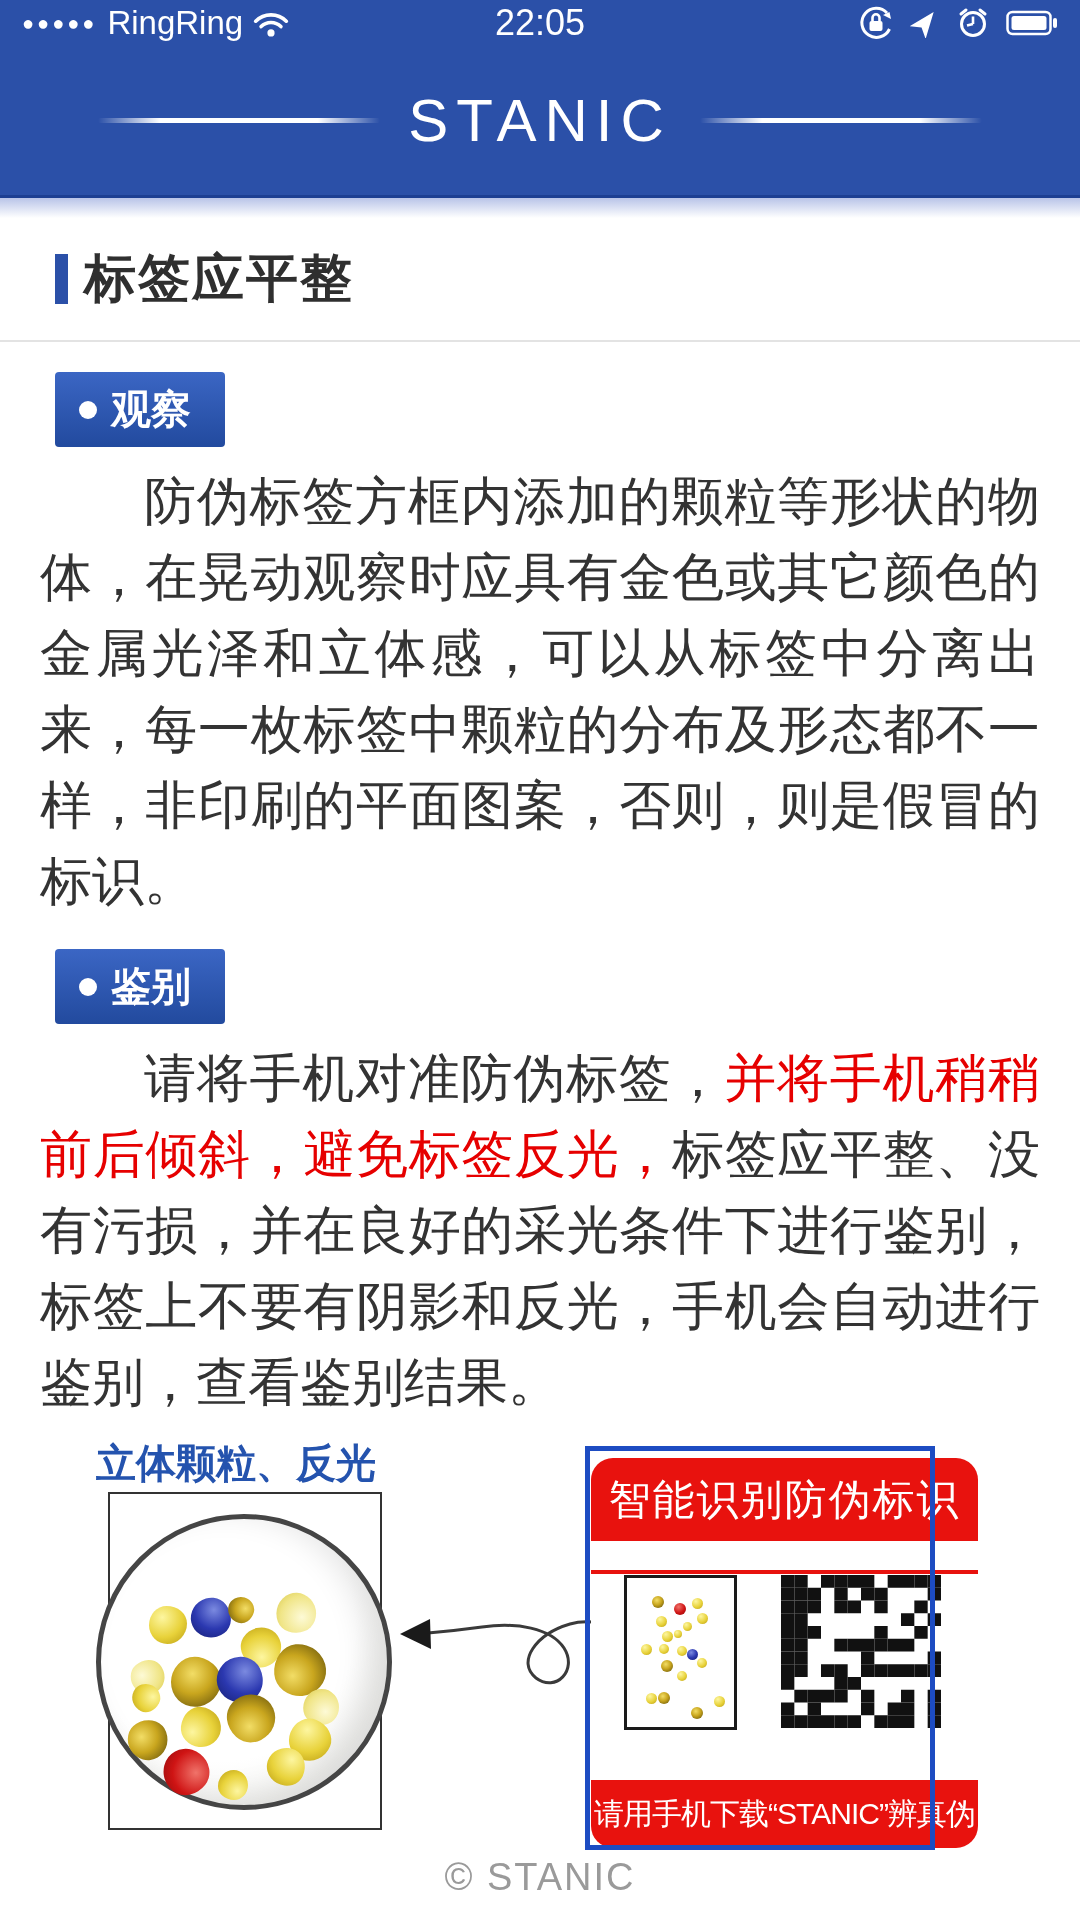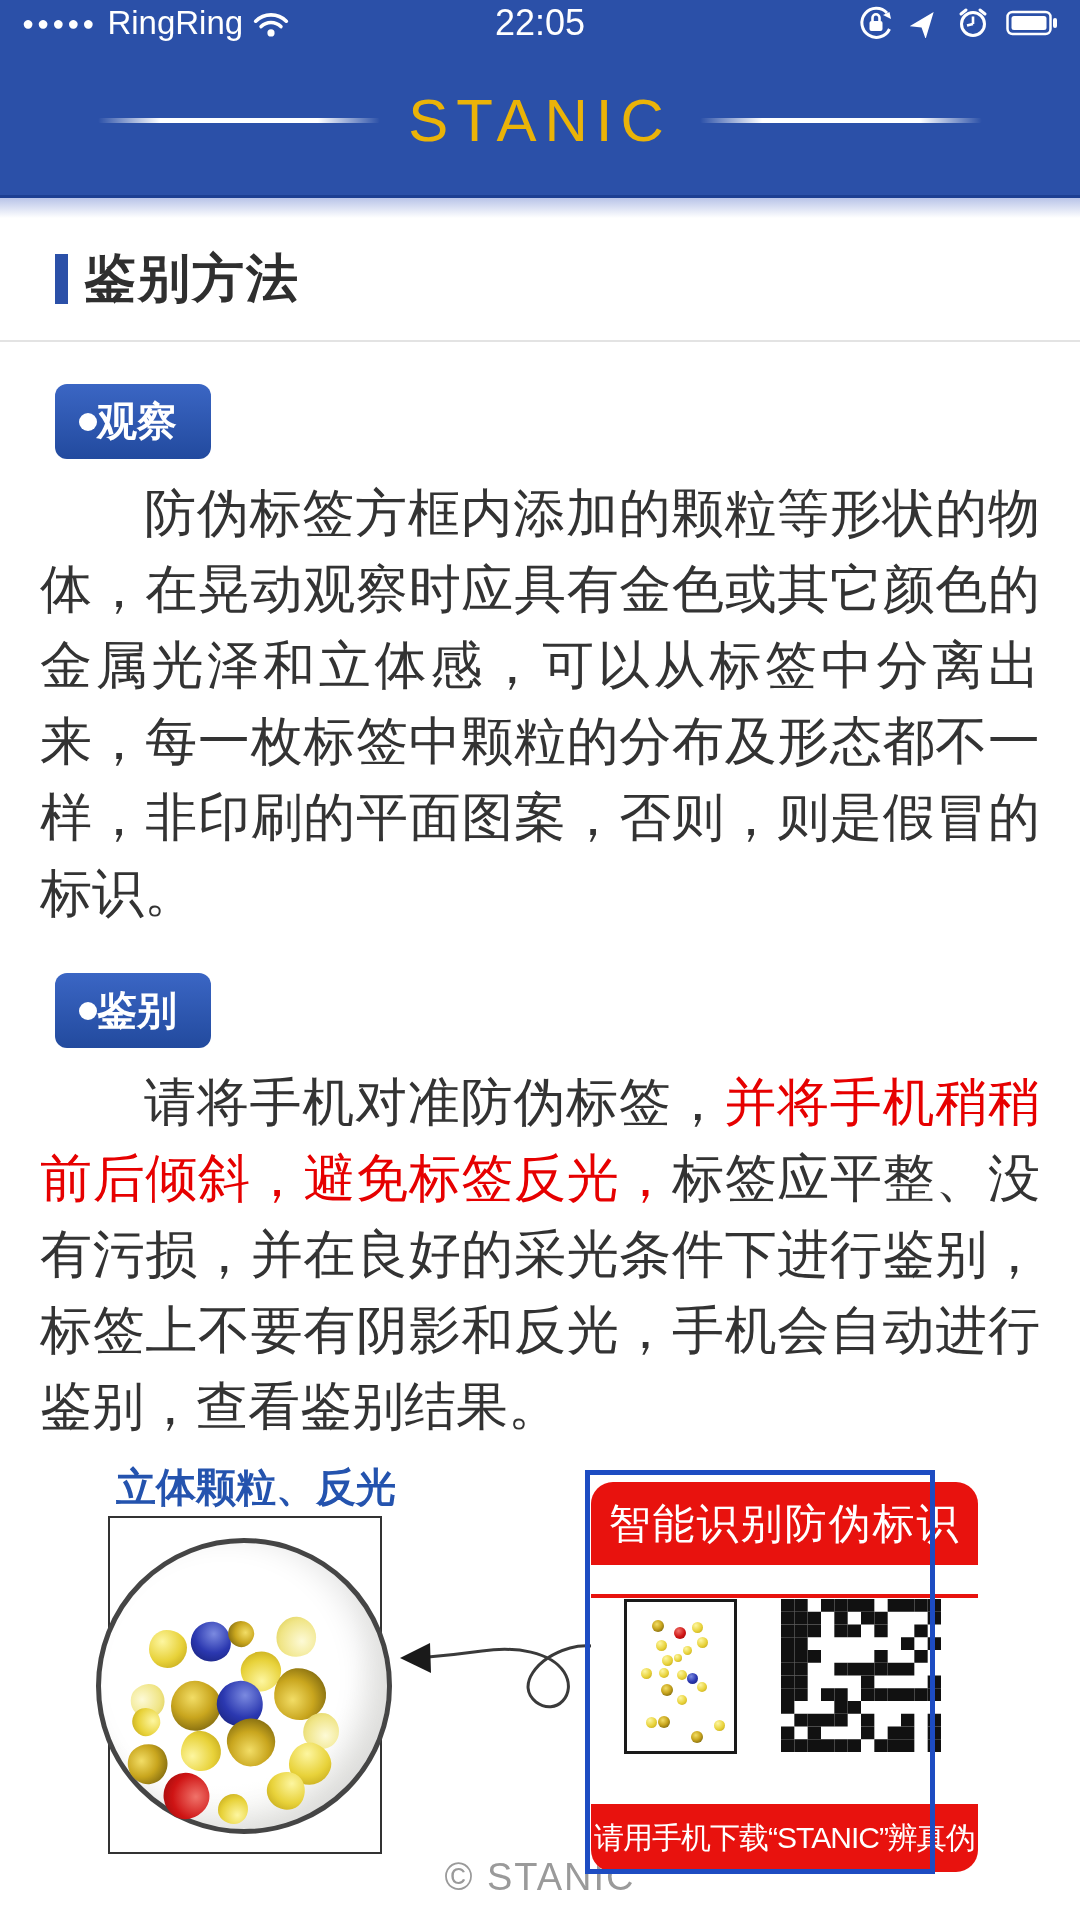--- a/index.html
+++ b/index.html
@@ -13,40 +13,40 @@
   
   .status-bar{height:46px;background:var(--blue);color:#fff;display:flex;
     align-items:center;padding:0 22px;font-size:33px;}
   .sb-left{display:flex;align-items:center;gap:10px;flex:1;}
   .sb-dots{font-size:20px;letter-spacing:3px;}
   .sb-center{flex:0 0 auto;font-size:36px;}
   .sb-right{flex:1;display:flex;justify-content:flex-end;align-items:center;gap:16px;}
   .sb-right svg,.sb-left svg{display:block;}
   .app-header{background:var(--blue);height:152px;display:flex;align-items:center;
     justify-content:center;gap:28px;border-bottom:3px solid var(--deep-blue);}
-  .brand{color:#eab308;font-size:60px;letter-spacing:8px;font-weight:500;}
+  .brand{color:#ffffff;font-size:60px;letter-spacing:8px;font-weight:500;}
   .h-line{width:282px;height:5px;border-radius:3px;
     background:linear-gradient(90deg,rgba(255,255,255,0),#fff 22%,#fff 78%,rgba(255,255,255,0));}
   .header-shadow{height:20px;background:linear-gradient(180deg,#b9c4e8,rgba(255,255,255,0));}
   
   .section-head{display:flex;align-items:center;margin:26px 0 0 55px;white-space:nowrap;}
   .accent-bar{width:13px;height:50px;background:var(--blue);margin-right:16px;}
   .section-title{font-size:52px;font-weight:bold;color:#2f2f2f;letter-spacing:2px;}
   .section-sub{font-size:36px;color:var(--accent-text);margin-left:10px;font-weight:bold;letter-spacing:-1px;}
   .divider{height:2px;background:var(--divider);margin:26px 0 0 0;}
-  .badge{display:inline-flex;align-items:center;margin:42px 0 0 55px;
+  .badge{display:inline-flex;align-items:center;gap:14px;margin:30px 0 0 55px;
     background:linear-gradient(180deg,#3b66c4,#224a9e);color:#fff;font-size:40px;
-    font-weight:bold;padding:10px 34px 10px 24px;border-radius:12px;}
+    font-weight:bold;padding:10px 34px 10px 24px;border-radius:4px;}
   .badge .bullet{width:18px;height:18px;border-radius:50%;background:#fff;}
   .para{font-size:52px;line-height:76px;color:var(--ink);padding:0 40px;
     margin-top:16px;text-indent:2em;text-align:justify;}
   .red{color:var(--text-red);}
   
   .figure-area{position:relative;height:442px;margin-top:16px;}
-  .fig-caption{position:absolute;left:96px;top:0;width:300px;text-align:right;
+  .fig-caption{position:absolute;left:96px;top:0;width:300px;text-align:left;
     font-size:40px;font-weight:bold;color:var(--accent-text);}
   .loupe-box{position:absolute;left:108px;top:56px;width:274px;height:338px;
     border:2px solid #333;background:#fff;}
   .loupe-circle{position:absolute;left:-14px;top:20px;width:296px;height:296px;
     border-radius:50%;border:5px solid #454545;
     background:radial-gradient(circle at 42% 38%,#ffffff 55%,#f4f4f1 78%,#e6e6e2);
     box-shadow:inset -20px -8px 30px rgba(0,0,0,.10);}
   .particle{position:absolute;}
   .c-y{background:radial-gradient(circle at 35% 30%,#fdf6a0,#e8d23a 55%,#b89a10);}
   .c-g{background:radial-gradient(circle at 40% 35%,#f2dd66,#c9a61e 45%,#5a4a08);}
@@ -137,21 +137,21 @@
 <div class="app-header">
   <span class="h-line"></span>
   <span class="brand">STANIC</span>
   <span class="h-line"></span>
 </div>
 <div class="header-shadow"></div>
 
 
 <div class="section-head">
   <span class="accent-bar"></span>
-  <span class="section-title">鉴别方法</span>
+  <span class="section-title">标签应平整</span>
 </div>
 <div class="divider"></div>
 
 
 <div class="badge">
   <span class="bullet"></span>
   <span>观察</span>
 </div>
 <p class="para">防伪标签方框内添加的颗粒等形状的物体，在晃动观察时应具有金色或其它颜色的金属光泽和立体感，可以从标签中分离出来，每一枚标签中颗粒的分布及形态都不一样，非印刷的平面图案，否则，则是假冒的标识。</p>
 

